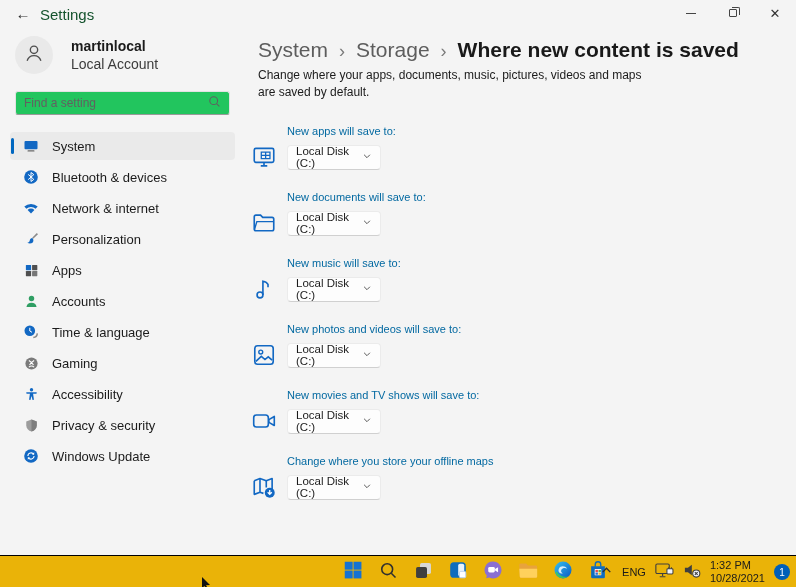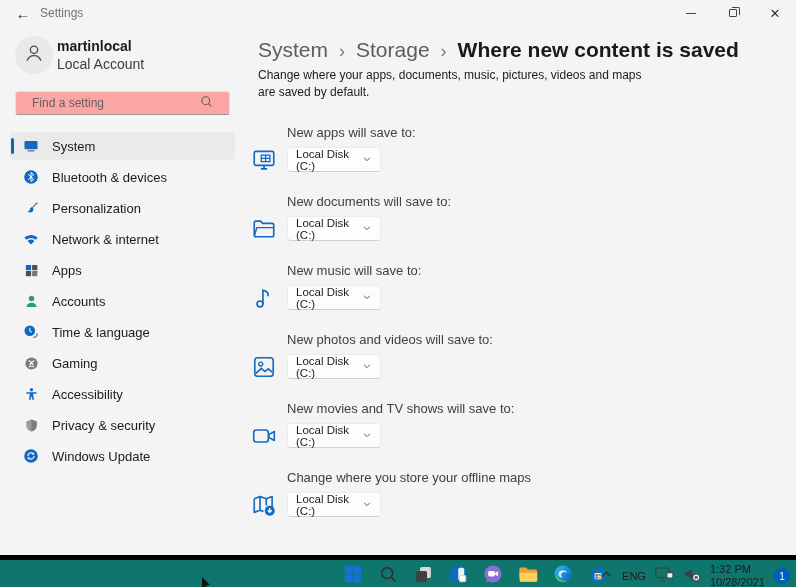--- a/index.html
+++ b/index.html
@@ -8,37 +8,37 @@
     position:relative;
     font-family:"Liberation Sans", sans-serif;
     background:#f4f4f4;
     overflow:hidden;
     color:#1b1b1b;
   }
   
   .titlebar { position:absolute; top:0; left:0; right:0; height:30px; }
   .back-btn { position:absolute; left:10px; top:1px; width:26px; height:24px;
     display:flex; align-items:center; justify-content:center; font-size:15px; color:#2b2b2b; border-radius:4px; }
-  .app-title { position:absolute; left:40px; top:6px; font-size:12px; color:#737373; }
+  .app-title { position:absolute; left:40px; top:6px; font-size:15px; color:#14532d; }
   .win-controls { position:absolute; right:0; top:0; display:flex; }
   .win-btn { width:42px; height:26px; display:flex; align-items:center; justify-content:center; }
   .min-glyph { width:10px; height:1px; background:#454545; }
   .restore-glyph { position:relative; width:8px; height:8px; border:1px solid #454545; border-radius:1px; background:#f4f4f4; }
   .restore-glyph::before { content:""; position:absolute; top:-3px; left:2px; width:7px; height:7px;
     border-top:1px solid #454545; border-right:1px solid #454545; border-top-right-radius:2px; }
   .close-glyph { font-size:13px; color:#333; line-height:1; }
   
   .sidebar { position:absolute; left:0; top:30px; width:245px; }
-  .account { display:flex; align-items:center; gap:4px; padding:6px 15px 0 15px; }
+  .account { display:flex; align-items:center; gap:18px; padding:6px 15px 0 15px; }
   .avatar { width:38px; height:38px; border-radius:50%; background:#e9e9e9; display:flex; align-items:center; justify-content:center; flex:0 0 38px; }
   .account-name { font-size:14px; font-weight:700; color:#1b1b1b; }
   .account-type { font-size:14px; color:#3c3c3c; margin-top:2px; }
-  .search-box { margin:17px 15px 0 15px; height:24px; background:#fca5a5;
+  .search-box { margin:17px 15px 0 15px; height:24px; background:#22c55e;
     border:1px solid #e2e2e2; border-bottom-color:#999; border-radius:3px;
-    display:flex; align-items:center; padding:0 16px; }
+    display:flex; align-items:center; padding:0 8px; }
   .search-box input { flex:1; border:none; outline:none; background:transparent; font-size:12px; color:#444;
     font-family:"Liberation Sans", sans-serif; }
   .search-box input::placeholder { color:#616161; }
   .nav { margin-top:17px; padding:0 10px; }
   .nav-item { position:relative; display:flex; align-items:center; gap:13px; height:28px; margin-bottom:3px;
     border-radius:4px; padding-left:13px; width:225px; }
   .nav-item.selected { background:#eaeaea; }
   .nav-item.selected::before { content:""; position:absolute; left:1px; top:6px; width:3px; height:16px;
     border-radius:2px; background:#0067c0; }
   .nav-icon { width:16px; height:16px; flex:0 0 16px; display:flex; align-items:center; justify-content:center; }
@@ -46,29 +46,29 @@
   
   .main { position:absolute; left:250px; top:28px; width:545px; }
   .breadcrumb { margin-top:10px; padding-left:8px; display:flex; align-items:baseline; gap:11px;
     font-size:21px; color:#5d5d5d; }
   .crumb { color:#5d5d5d; }
   .crumb-sep { font-size:18px; color:#7a7a7a; }
   .crumb-current { color:#191919; font-weight:600; }
   .description { margin-top:5px; padding-left:8px; width:392px; font-size:12px; line-height:1.45; color:#1b1b1b; }
   .sections { margin-top:23px; }
   .section { margin-bottom:21px; }
-  .section-label { margin-left:37px; font-size:13px; color:#404040; }
-  .section-row { display:flex; align-items:center; margin-top:7px; }
+  .section-label { margin-left:37px; font-size:11px; color:#0369a1; }
+  .section-row { display:flex; align-items:flex-end; margin-top:7px; }
   .section-icon { width:28px; height:26px; display:flex; align-items:center; justify-content:center; }
   .dropdown { margin-left:9px; width:94px; height:25px; background:#fdfdfd;
     border:1px solid #ebebeb; border-bottom-color:#d0d0d0; border-radius:4px;
     display:flex; align-items:center; justify-content:space-between; padding:0 8px;
     font-size:11.5px; color:#1b1b1b; cursor:default; }
   
-  .taskbar { position:absolute; left:0; right:0; bottom:0; height:32px; background:#0f766e; border-top:5px solid #000000; }
+  .taskbar { position:absolute; left:0; right:0; bottom:0; height:32px; background:#eab308; border-top:1px solid #000000; }
   .tb-icons { position:absolute; left:341px; top:0; height:32px; display:flex; align-items:center; gap:11px; }
   .tb-btn { width:24px; height:24px; display:flex; align-items:center; justify-content:center; border-radius:4px; }
   .tb-right { position:absolute; right:6px; top:0; height:32px; display:flex; align-items:center; gap:9px; }
   .tray-lang { font-size:11px; color:#1b1b1b; }
   .tray-clock { text-align:left; font-size:11px; line-height:13px; color:#1b1b1b; }
   .tray-badge { width:16px; height:16px; border-radius:50%; background:#005fb8; color:#fff; font-size:10px;
     display:flex; align-items:center; justify-content:center; }
   .tray-icon { display:flex; align-items:center; justify-content:center; }
   .cursor { position:absolute; left:201px; top:575px; }
 </style>
@@ -134,34 +134,34 @@
         <svg width="16" height="16" viewBox="0 0 16 16">
             <circle cx="8" cy="8" r="6.8" fill="#1268c3"></circle>
             <path d="M5.2 5.4l5.6 5-2.8 2.1V3.5l2.8 2.1-5.6 5" stroke="#fff" stroke-width="1" fill="none" stroke-linejoin="round"></path>
           </svg>
       </span>
       <span class="nav-label">Bluetooth &amp; devices</span>
     </div>
     <div class="nav-item">
       <span class="nav-icon">
         <svg width="16" height="16" viewBox="0 0 16 16">
+            <path d="M1.3 6.6a9.6 9.6 0 0113.4 0l-2.1 2.2a6.6 6.6 0 00-9.2 0z" fill="#1268c3"></path>
+            <path d="M4.6 10a4.8 4.8 0 016.8 0L8 13.4z" fill="#1268c3"></path>
+          </svg>
+      </span>
+      <span class="nav-label">Network &amp; internet</span>
+    </div>
+    <div class="nav-item">
+      <span class="nav-icon">
+        <svg width="16" height="16" viewBox="0 0 16 16">
             <path d="M9.2 6.8L13.8 2l1.2 1.2-4.8 4.6z" fill="#8b8b8b"></path>
             <path d="M9 7.1c-1.7.4-2 1.5-2.3 2.7-.3 1.1-.9 1.8-2.4 2 2.6 1.6 5.5.5 6-1.5.3-1.2 0-2.6-1.3-3.2z" fill="#1268c3"></path>
           </svg>
       </span>
       <span class="nav-label">Personalization</span>
-    </div>
-    <div class="nav-item">
-      <span class="nav-icon">
-        <svg width="16" height="16" viewBox="0 0 16 16">
-            <path d="M1.3 6.6a9.6 9.6 0 0113.4 0l-2.1 2.2a6.6 6.6 0 00-9.2 0z" fill="#1268c3"></path>
-            <path d="M4.6 10a4.8 4.8 0 016.8 0L8 13.4z" fill="#1268c3"></path>
-          </svg>
-      </span>
-      <span class="nav-label">Network &amp; internet</span>
     </div>
     <div class="nav-item">
       <span class="nav-icon">
         <svg width="15" height="15" viewBox="0 0 16 16">
             <rect x="2" y="2" width="5.6" height="5.6" rx="0.5" fill="#1268c3"></rect>
             <rect x="8.6" y="2" width="5.6" height="5.6" rx="0.5" fill="#4f4f4f"></rect>
             <rect x="2" y="8.6" width="5.6" height="5.6" rx="0.5" fill="#4f4f4f"></rect>
             <rect x="8.6" y="8.6" width="5.6" height="5.6" rx="0.5" fill="#767676"></rect>
           </svg>
       </span>

